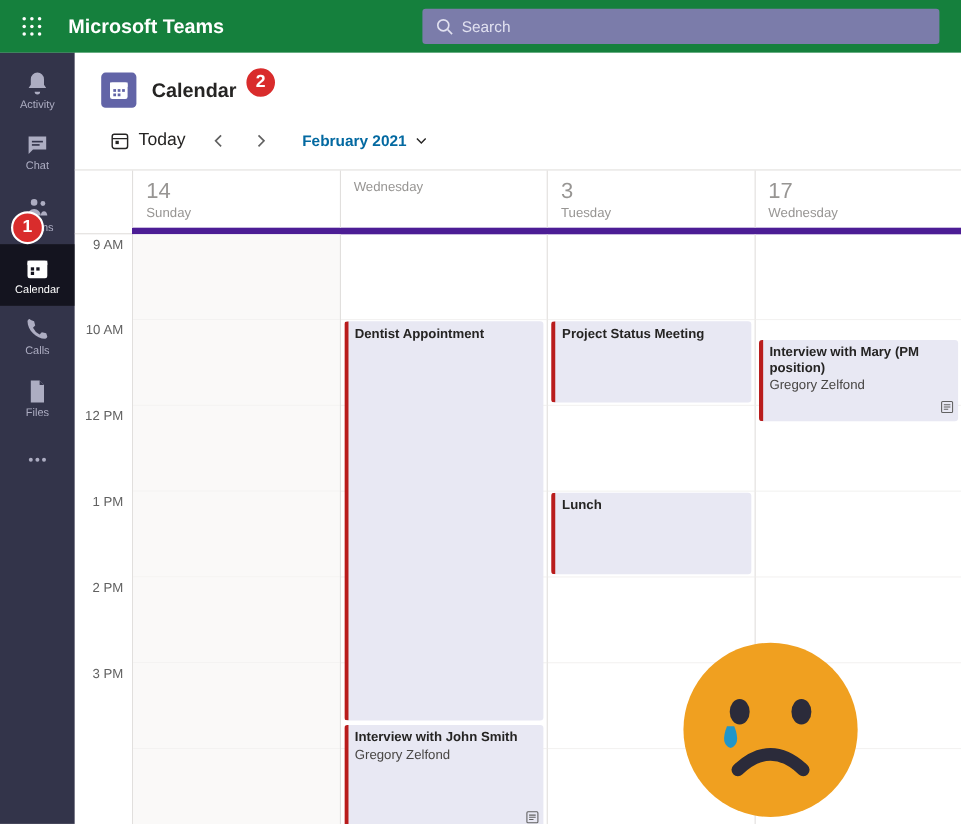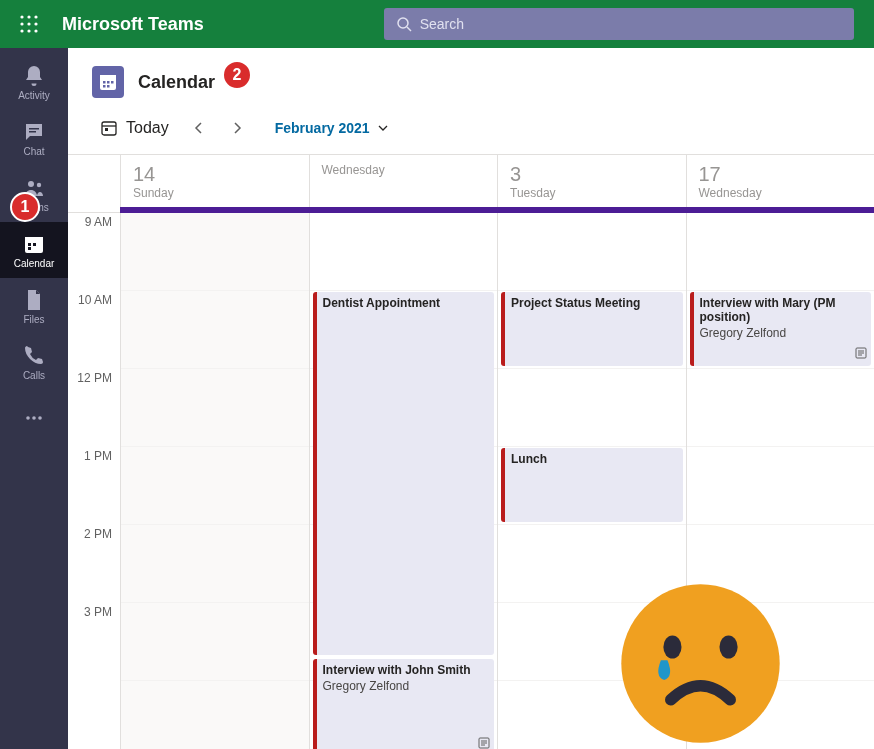--- a/index.html
+++ b/index.html
@@ -120,30 +120,30 @@
         <rect x="3" y="5" width="18" height="16" rx="2" fill="currentColor"></rect>
         <rect x="3" y="5" width="18" height="4" fill="currentColor"></rect>
         <rect x="6" y="11" width="3" height="3" fill="#14141f"></rect>
         <rect x="11" y="11" width="3" height="3" fill="#14141f"></rect>
         <rect x="6" y="15" width="3" height="3" fill="#14141f"></rect>
       </svg>
     <span class="rail-label">Calendar</span>
   </div>
   <div class="rail-item">
     <svg viewBox="0 0 24 24">
+        <path fill="currentColor" d="M6 3l3 1 1 4-2 2a12 12 0 006 6l2-2 4 1 1 3c0 1-1 2-2 2-8 0-16-8-16-16 0-1 1-2 2-2l1 1z"></path>
+      </svg>
+    <span class="rail-label">Calls</span>
+  </div>
+  <div class="rail-item">
+    <svg viewBox="0 0 24 24">
         <path fill="currentColor" d="M6 2h8l4 4v16H6V2z"></path>
         <path fill="#33344a" d="M14 2v4h4"></path>
       </svg>
     <span class="rail-label">Files</span>
-  </div>
-  <div class="rail-item">
-    <svg viewBox="0 0 24 24">
-        <path fill="currentColor" d="M6 3l3 1 1 4-2 2a12 12 0 006 6l2-2 4 1 1 3c0 1-1 2-2 2-8 0-16-8-16-16 0-1 1-2 2-2l1 1z"></path>
-      </svg>
-    <span class="rail-label">Calls</span>
   </div>
   <div class="rail-item">
     <svg viewBox="0 0 24 24">
         <circle cx="6" cy="12" r="1.8" fill="currentColor"></circle>
         <circle cx="12" cy="12" r="1.8" fill="currentColor"></circle>
         <circle cx="18" cy="12" r="1.8" fill="currentColor"></circle>
       </svg>
   </div>
 </div>
 
@@ -271,21 +271,21 @@
             </div>
           </div>
           <div class="day-col">
             <div class="hour-row"></div>
             <div class="hour-row"></div>
             <div class="hour-row"></div>
             <div class="hour-row"></div>
             <div class="hour-row"></div>
             <div class="hour-row"></div>
             <div class="hour-row"></div>
-            <div class="event" style="top: 79px; height: 74px;">
+            <div class="event" style="top: 96px; height: 74px;">
               <div class="title">Interview with Mary (PM position)</div>
               <div class="sub">Gregory Zelfond</div>
               <span class="corner-icon"><svg width="12" height="12" viewBox="0 0 12 12">
                   <rect x="1" y="1" width="10" height="10" rx="1" stroke="#616161" fill="none"></rect>
                   <line x1="3" y1="4" x2="9" y2="4" stroke="#616161"></line>
                   <line x1="3" y1="6" x2="9" y2="6" stroke="#616161"></line>
                   <line x1="3" y1="8" x2="7" y2="8" stroke="#616161"></line>
                 </svg></span>
             </div>
           </div>

